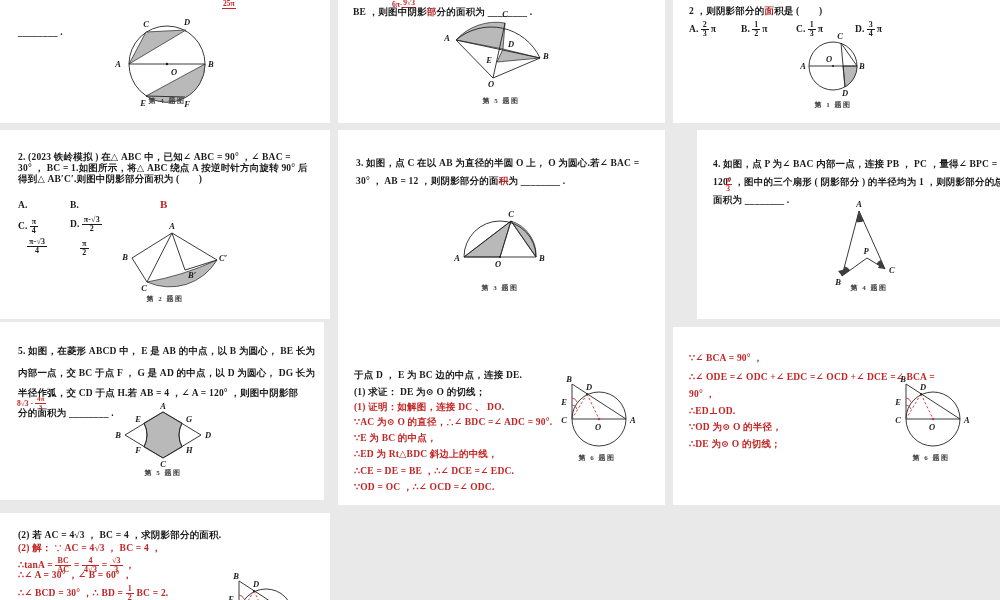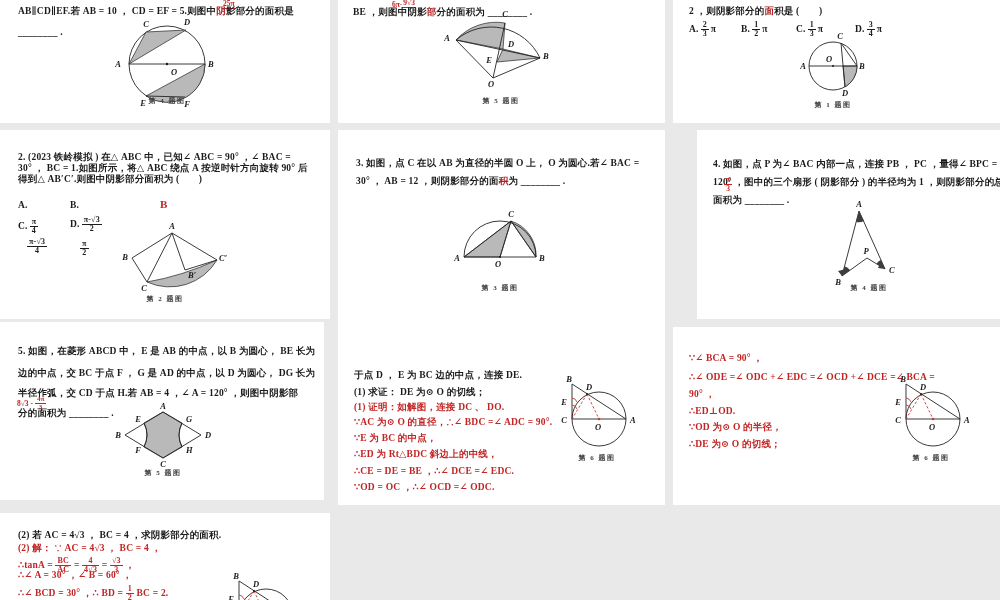--- a/index.html
+++ b/index.html
@@ -27,21 +27,20 @@
   .fig .rdot{fill:#c33a3a;stroke:none}
   .fig text{font-size:8.5px;font-style:italic;font-weight:700;fill:#1b1b1b;stroke:none;
             font-family:"Liberation Serif","DejaVu Serif",serif}
   .ansB{position:absolute;color:#c32424;font-size:11px;font-weight:700}
 </style>
 </head>
 <body>
 
 <div class="slide" style="left:0;top:0;width:330px;height:123px">
   <div class="ann" style="left:222px;top:0"><span class="barred">25π</span></div>
-  <div class="tl" style="left:18px;top:6px"><span>AB∥CD∥EF.若 AB = 10 ， CD = EF = 5.则图中</span><span class="redch">阴</span><span>影部分的面积是</span></div>
   <div class="tl" style="left:18px;top:27px">________ .</div>
   <svg class="fig" width="330" height="123">
     <circle cx="167" cy="64" r="38"></circle>
     <path class="sh" d="M129,64 L146,32 L186,30 Z"></path>
     <path class="sh" d="M146,96 L205,64 A38,38 0 0 1 146,96 Z"></path>
     <line x1="129" y1="64" x2="205" y2="64"></line>
     <line x1="146" y1="96" x2="185" y2="97"></line>
     <circle class="dot" cx="167" cy="64" r="1.2"></circle>
     <text x="121" y="67" text-anchor="end">A</text>
     <text x="208" y="67">B</text>
@@ -203,21 +202,21 @@
     <text x="162" y="77" text-anchor="middle">A</text>
     <text x="169" y="124" text-anchor="middle">P</text>
     <text x="141" y="155" text-anchor="middle">B</text>
     <text x="192" y="143">C</text>
   </svg>
   <div class="cap" style="left:172px;top:153px">第 4 题图</div>
 </div>
 
 <div class="slide" style="left:0;top:322px;width:324px;height:178px">
   <div class="tl" style="left:18px;top:24px">5. 如图，在菱形 ABCD 中， E 是 AB 的中点，以 B 为圆心， BE 长为</div>
-  <div class="tl" style="left:18px;top:46px">边的中点，交 BC 于点 F ， G 是 AD 的中点，以 D 为圆心， DG 长为</div>
+  <div class="tl" style="left:18px;top:46px">内部一点，交 BC 于点 F ， G 是 AD 的中点，以 D 为圆心， DG 长为</div>
   <div class="tl" style="left:18px;top:66px">半径作弧，交 CD 于点 H.若 AB = 4 ，∠ A = 120° ，则图中阴影部</div>
   <div class="ann" style="left:17px;top:74px"><span>8√3 -</span> <span class="frac" style="font-size:7px"><span class="num">4π</span><span class="den">3</span></span></div>
   <div class="tl" style="left:18px;top:86px">分的面积为 ________ .</div>
   <svg class="fig" width="330" height="178">
     <path class="sh" d="M144,101 L163,90 L182,101 Q176,113 182,125 L163,136 L144,125 Q150,113 144,101 Z"></path>
     <path d="M163,90 L125,113 L163,136 L201,113 Z"></path>
     <path d="M144,101 Q150,113 144,125"></path>
     <path d="M182,101 Q176,113 182,125"></path>
     <text x="163" y="87" text-anchor="middle">A</text>
     <text x="121" y="116" text-anchor="end">B</text>

